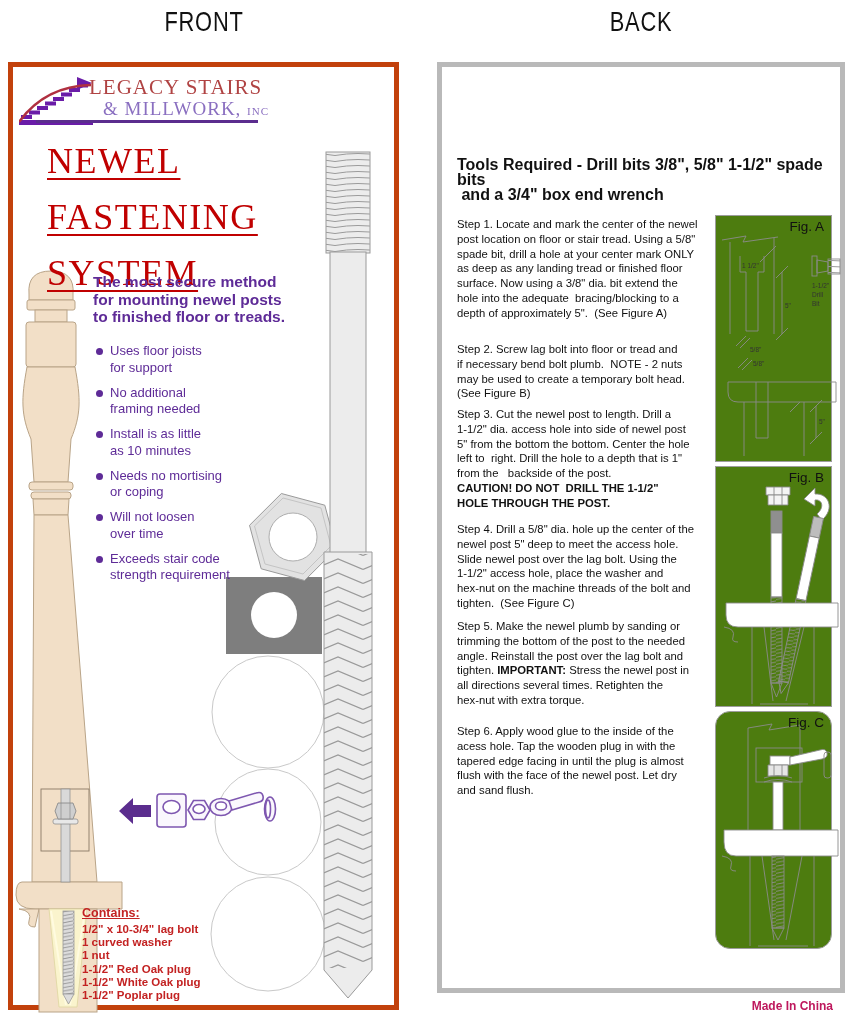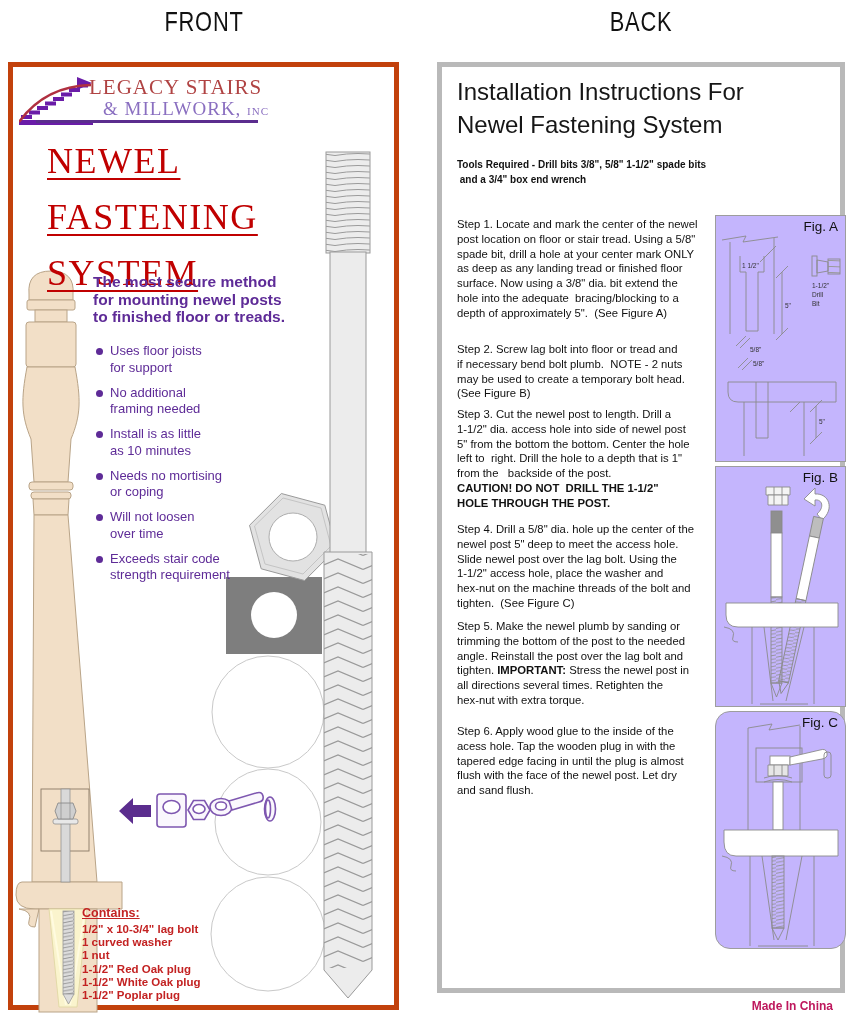--- a/index.html
+++ b/index.html
@@ -40,26 +40,26 @@
 
   #contains-block { position:absolute; left:69px; top:839px; color:#c32222; font-weight:bold; }
   #contains-heading { font-size:12.5px; text-decoration:underline; margin-bottom:3px; }
   #contains-block ul { list-style:none; }
   #contains-block li { font-size:11.5px; line-height:13.2px; white-space:nowrap; }
 
   
   #back-title { position:absolute; left:15px; top:8px; color:#161616; font-size:24px;
                 line-height:33px; white-space:pre-line; font-weight:normal; }
   #back-tools { position:absolute; left:15px; top:90px; color:#111; font-weight:bold;
-                font-size:10px; line-height:15px; white-space:pre-wrap; }
+                font-size:16px; line-height:15px; white-space:pre-wrap; }
   .step { position:absolute; left:15px; width:272px; color:#111; font-size:11.3px;
           line-height:14.8px; white-space:pre-wrap; }
   .step .b { font-weight:bold; }
 
-  .figure-box { position:absolute; left:273px; width:131px; border:1px solid #9d9d9d; background:#c4b5fd; }
+  .figure-box { position:absolute; left:273px; width:117px; border:1px solid #9d9d9d; background:#4d7c0f; }
   .figure-label { position:absolute; top:3px; right:7px; font-size:13.5px; color:#111; }
   #fig-a { top:148px; height:247px; }
   #fig-b { top:399px; height:241px; }
   #fig-c { top:644px; height:238px;border-radius:15px; }
 
   #made-in { position:absolute; right:16px; top:999px; font-size:12px; font-weight:600; color:#be185d; }
 
   svg { display:block; }
   .ann { font-family:"Liberation Sans", sans-serif; font-size:6.5px; fill:#333; }
 </style>
@@ -212,22 +212,20 @@
         <li>1 nut</li>
         <li>1-1/2" Red Oak plug</li>
         <li>1-1/2" White Oak plug</li>
         <li>1-1/2" Poplar plug</li>
       </ul>
     </div>
   </div>
 
   <div id="back-panel" class="panel">
 
-    <h1 id="back-title">Installation Instructions For
-Newel Fastening System</h1>
     <div id="back-tools">Tools Required - Drill bits 3/8", 5/8" 1-1/2" spade bits
  and a 3/4" box end wrench</div>
 
     <div class="step" style="top:150px"><span>Step 1. Locate and mark the center of the newel
 post location on floor or stair tread. Using a 5/8"
 spade bit, drill a hole at your center mark ONLY
 as deep as any landing tread or finished floor
 surface. Now using a 3/8" dia. bit extend the
 hole into the adequate  bracing/blocking to a
 depth of approximately 5".  (See Figure A)</span><span class="b"></span><span></span></div>

